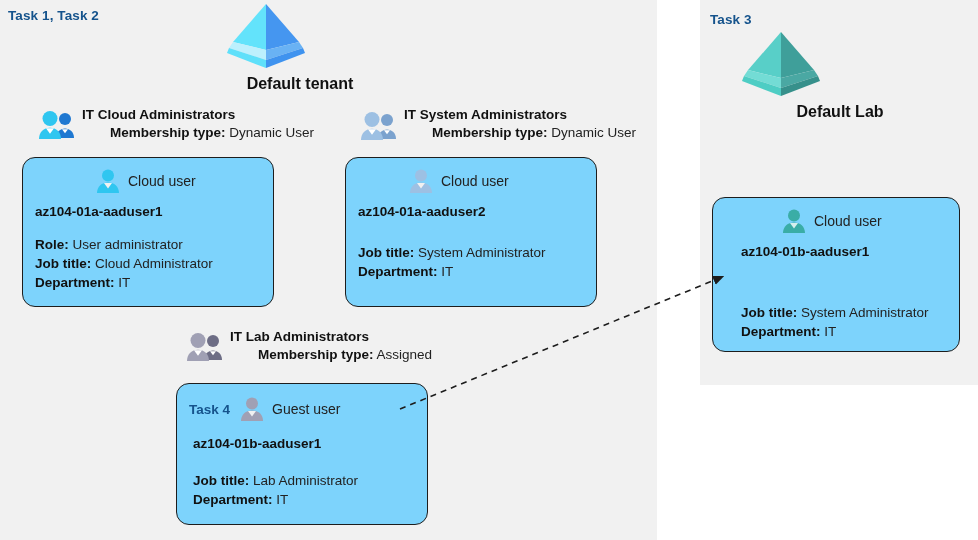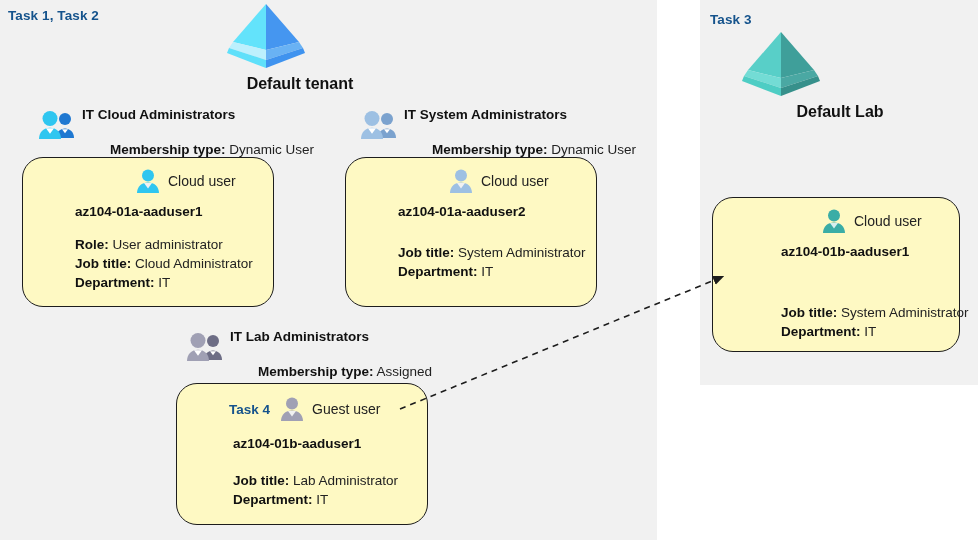--- a/index.html
+++ b/index.html
@@ -21,29 +21,29 @@
 
   
   .tenant{position:absolute;text-align:center;}
   .tenant .tname{
     font-weight:bold;font-size:16px;color:#111;margin-top:2px;white-space:nowrap;
     line-height:1.45;
   }
 
   
   .group{position:absolute;display:flex;align-items:flex-start;gap:6px;}
-  .group .gtext{display:flex;flex-direction:column;gap:17px;}
+  .group .gtext{display:flex;flex-direction:column;gap:0;}
   .group .gname{font-weight:bold;font-size:13.5px;color:#111;white-space:nowrap;line-height:1.25;}
   .group .gmeta{font-size:13.5px;color:#222;white-space:nowrap;line-height:1.3;padding-left:28px;}
   .group .gmeta b{font-weight:bold;color:#111;}
 
   
   .card{
-    position:absolute;border:1.3px solid #1d1d1d;border-radius:21px;
-    background:#fef9c3;box-sizing:border-box;padding-left:40px;
+    position:absolute;border:1.3px solid #1d1d1d;border-radius:13px;
+    background:#7dd3fc;box-sizing:border-box;
   }
   .card .card-head{
     display:flex;align-items:center;gap:7px;
     font-size:14px;color:#222;white-space:nowrap;
   }
   .card .card-head .tasktag{color:#15538c;font-weight:bold;font-size:13.5px;margin-right:2px;}
   .card .uname{font-weight:bold;font-size:13.5px;color:#111;white-space:nowrap;}
   .card .attrs{font-size:13.5px;color:#222;line-height:1.42;}
   .card .attrs div{white-space:nowrap;}
   .card .attrs b{font-weight:bold;color:#111;}
@@ -107,21 +107,21 @@
     <span>Cloud user</span>
   </div>
   <div class="uname" style="margin:10px 0 0 12px;">az104-01a-aaduser1</div>
   <div class="attrs" style="margin:16px 0 0 12px;">
     <div><b>Role:</b> <span>User administrator</span></div>
     <div><b>Job title:</b> <span>Cloud Administrator</span></div>
     <div><b>Department:</b> <span>IT</span></div>
   </div>
 </div>
 
-<div class="group" style="left:360px;top:107px;">
+<div class="group" style="left:360px;top:107px;align-items:flex-end;">
   <span style="margin-top:3px;">
     <svg width="38" height="30" viewBox="0 0 38 30">
       <circle cx="27" cy="9" r="6" fill="#7ba2ce"></circle>
       <path d="M18 28c0-6 4.2-9.5 9-9.5s9 3.5 9 9.5z" fill="#7ba2ce"></path>
       <path d="M24 19.2l3 4 3-4z" fill="#ffffff"></path>
       <circle cx="12" cy="8.5" r="7.5" fill="#9dc0e3"></circle>
       <path d="M1 29c0-7 4.9-11.2 11-11.2S23 22 23 29z" fill="#9dc0e3"></path>
       <path d="M8 18.3l4 5.4 4-5.4z" fill="#ffffff"></path>
     </svg>
   </span>

